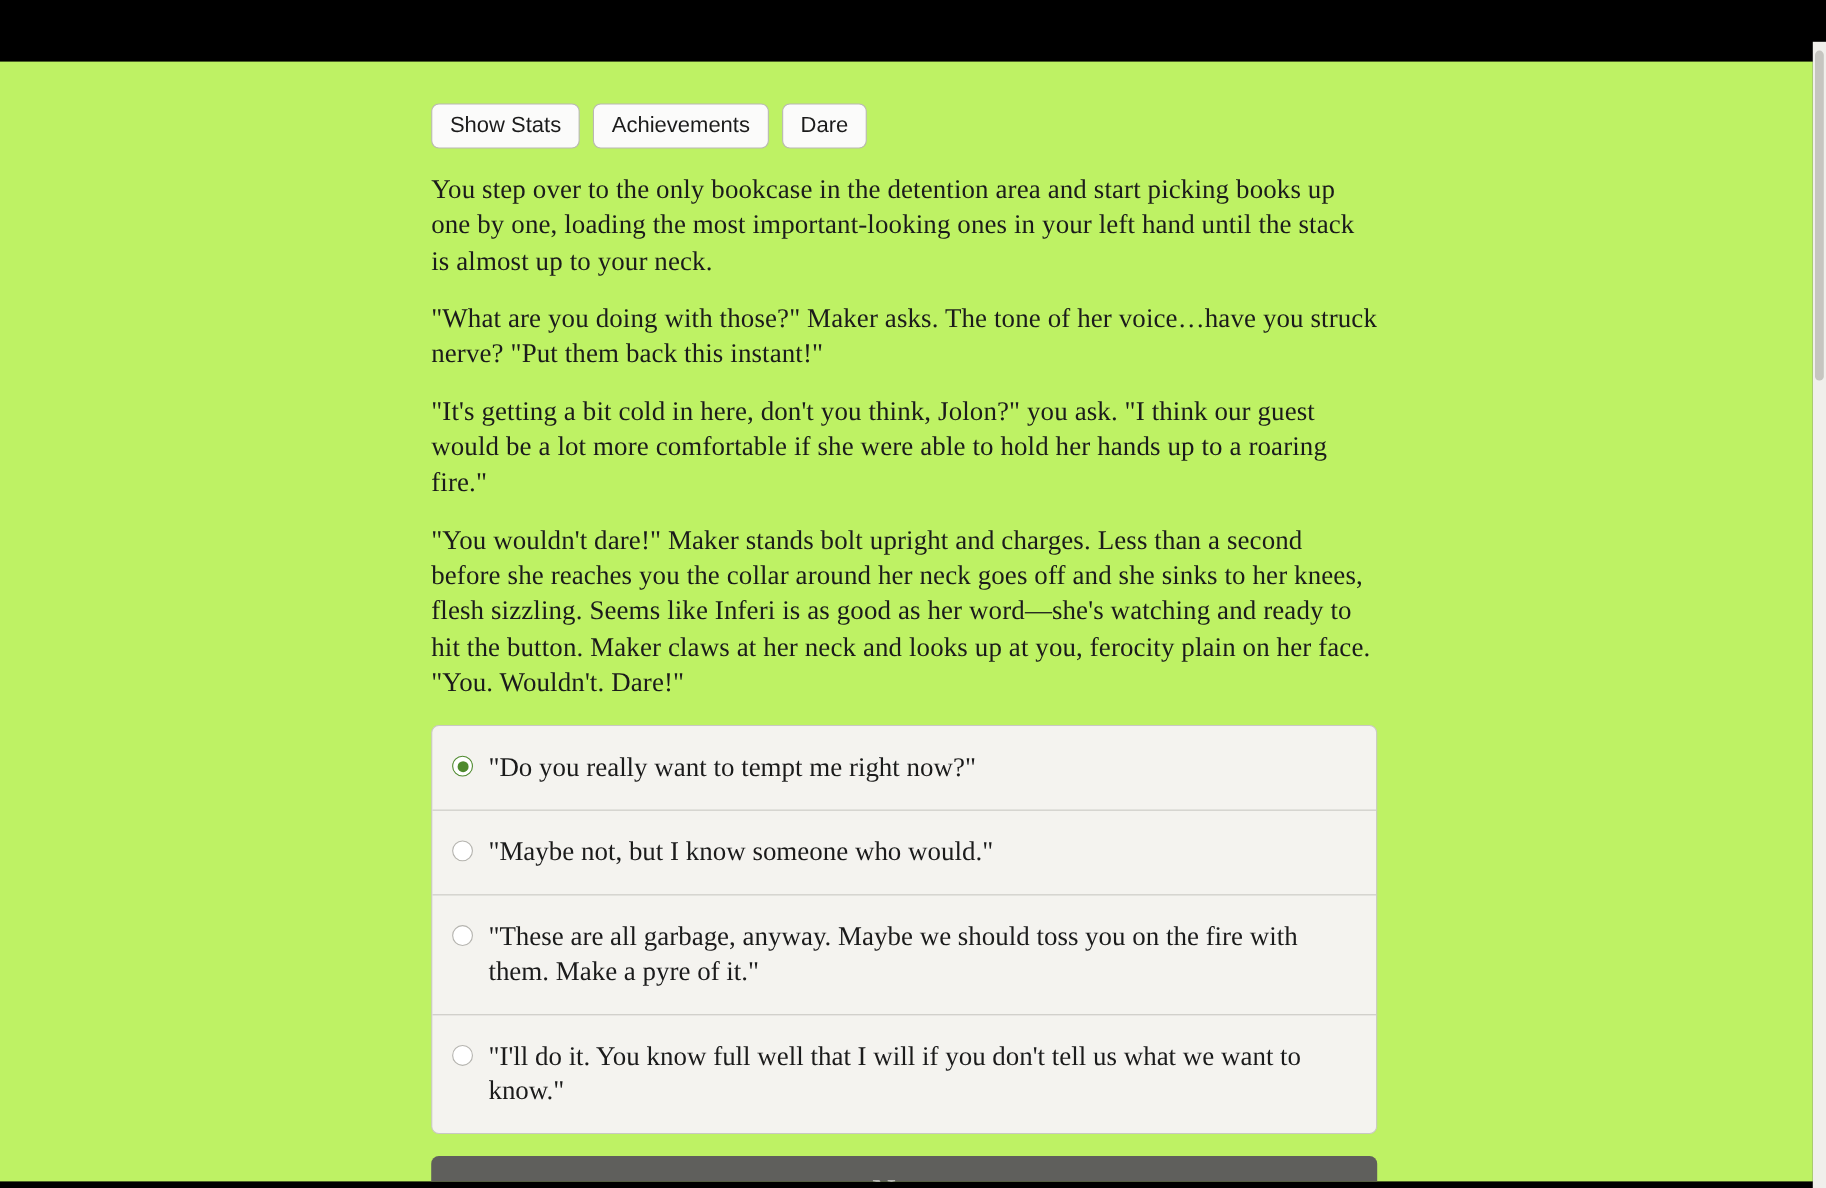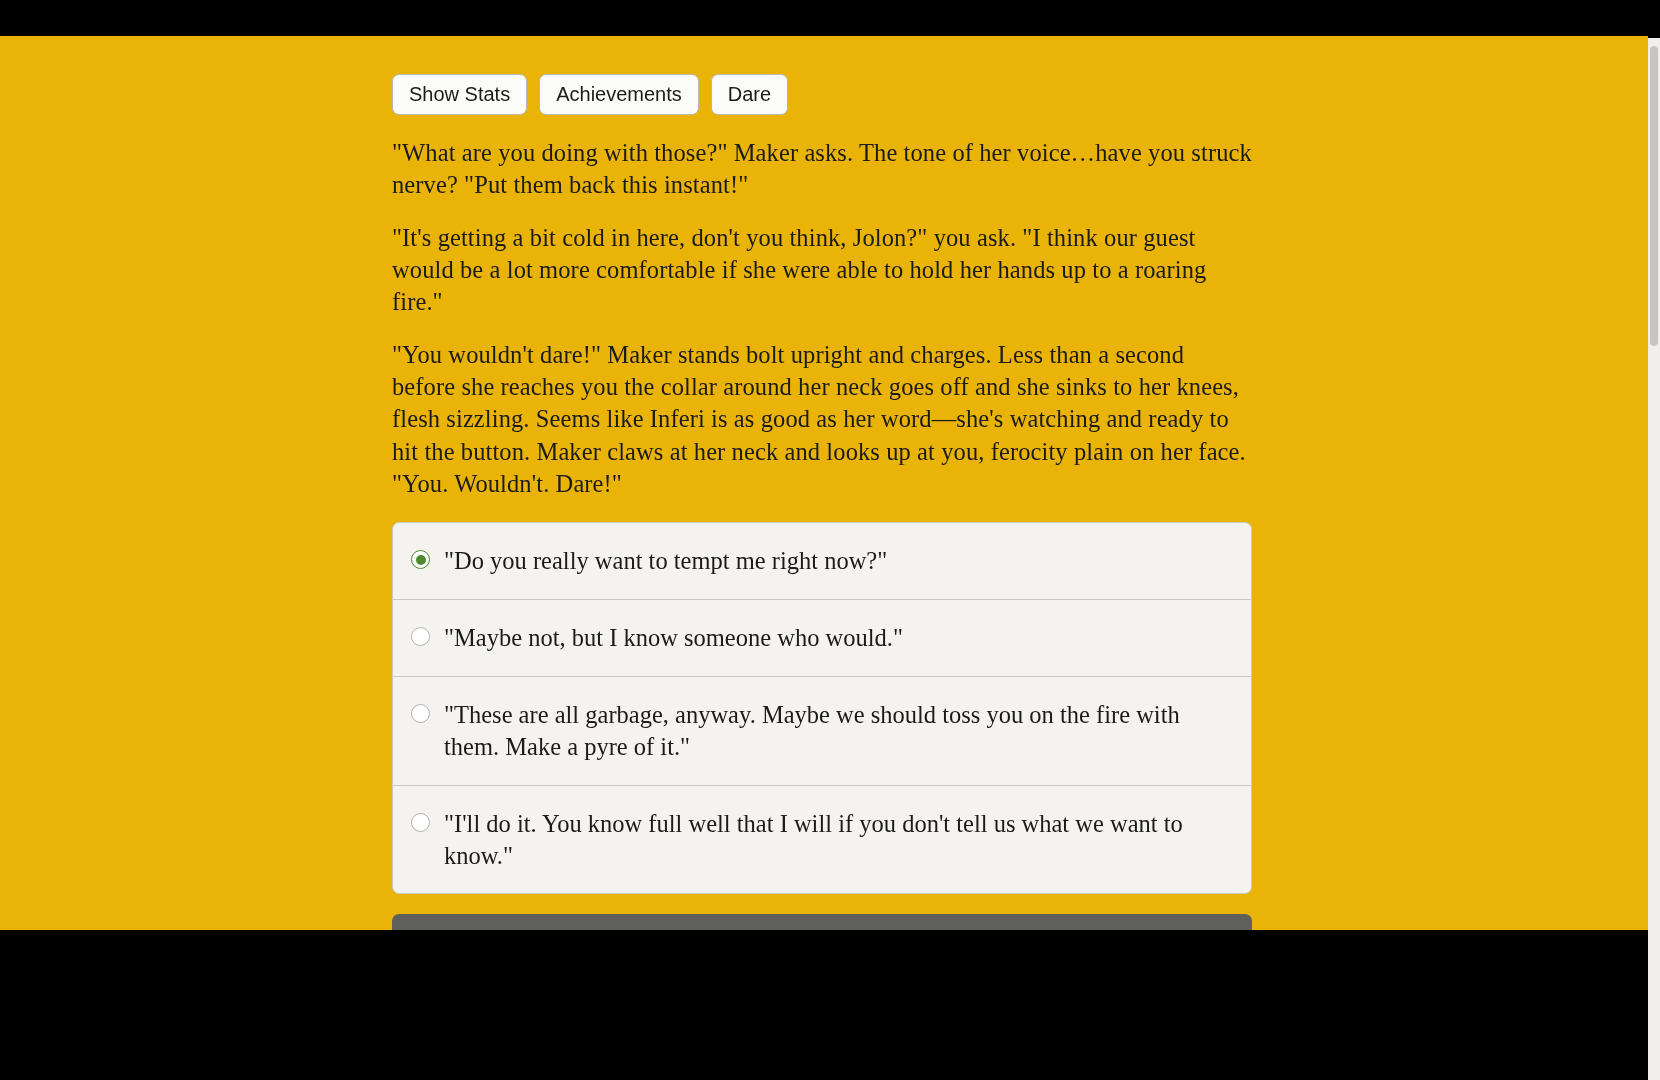--- a/index.html
+++ b/index.html
@@ -19,25 +19,25 @@
   }
   .topbar {
     position: absolute;
     top: 0; left: 0;
     width: 1660px;
     height: 38px;
     background: #000000;
   }
   .page {
     position: absolute;
-    top: 36px;
+    top: 56px;
     left: 0;
     width: 1648px;
-    height: 894px;
-    background: #eab308;
+    height: 1018px;
+    background: #bef264;
     overflow: hidden;
   }
   .scrollbar-track {
     position: absolute;
     top: 38px;
     right: 0;
     width: 12px;
     height: 1042px;
     background: #f0efeb;
   }
@@ -148,20 +148,21 @@
 
   <div class="page">
     <div class="content">
 
       <div class="btnrow">
         <button class="topbtn">Show Stats</button>
         <button class="topbtn">Achievements</button>
         <button class="topbtn">Dare</button>
       </div>
 
+      <p class="story">You step over to the only bookcase in the detention area and start picking books up one by one, loading the most important-looking ones in your left hand until the stack is almost up to your neck.</p>
       <p class="story">"What are you doing with those?" Maker asks. The tone of her voice…have you struck nerve? "Put them back this instant!"</p>
       <p class="story">"It's getting a bit cold in here, don't you think, Jolon?" you ask. "I think our guest would be a lot more comfortable if she were able to hold her hands up to a roaring fire."</p>
       <p class="story">"You wouldn't dare!" Maker stands bolt upright and charges. Less than a second before she reaches you the collar around her neck goes off and she sinks to her knees, flesh sizzling. Seems like Inferi is as good as her word—she's watching and ready to hit the button. Maker claws at her neck and looks up at you, ferocity plain on her face. "You. Wouldn't. Dare!"</p>
 
       <div class="choices">
         <div class="choice">
           <span class="radio selected"></span>
           <span class="choice-label">"Do you really want to tempt me right now?"</span>
         </div>
         <div class="choice">

